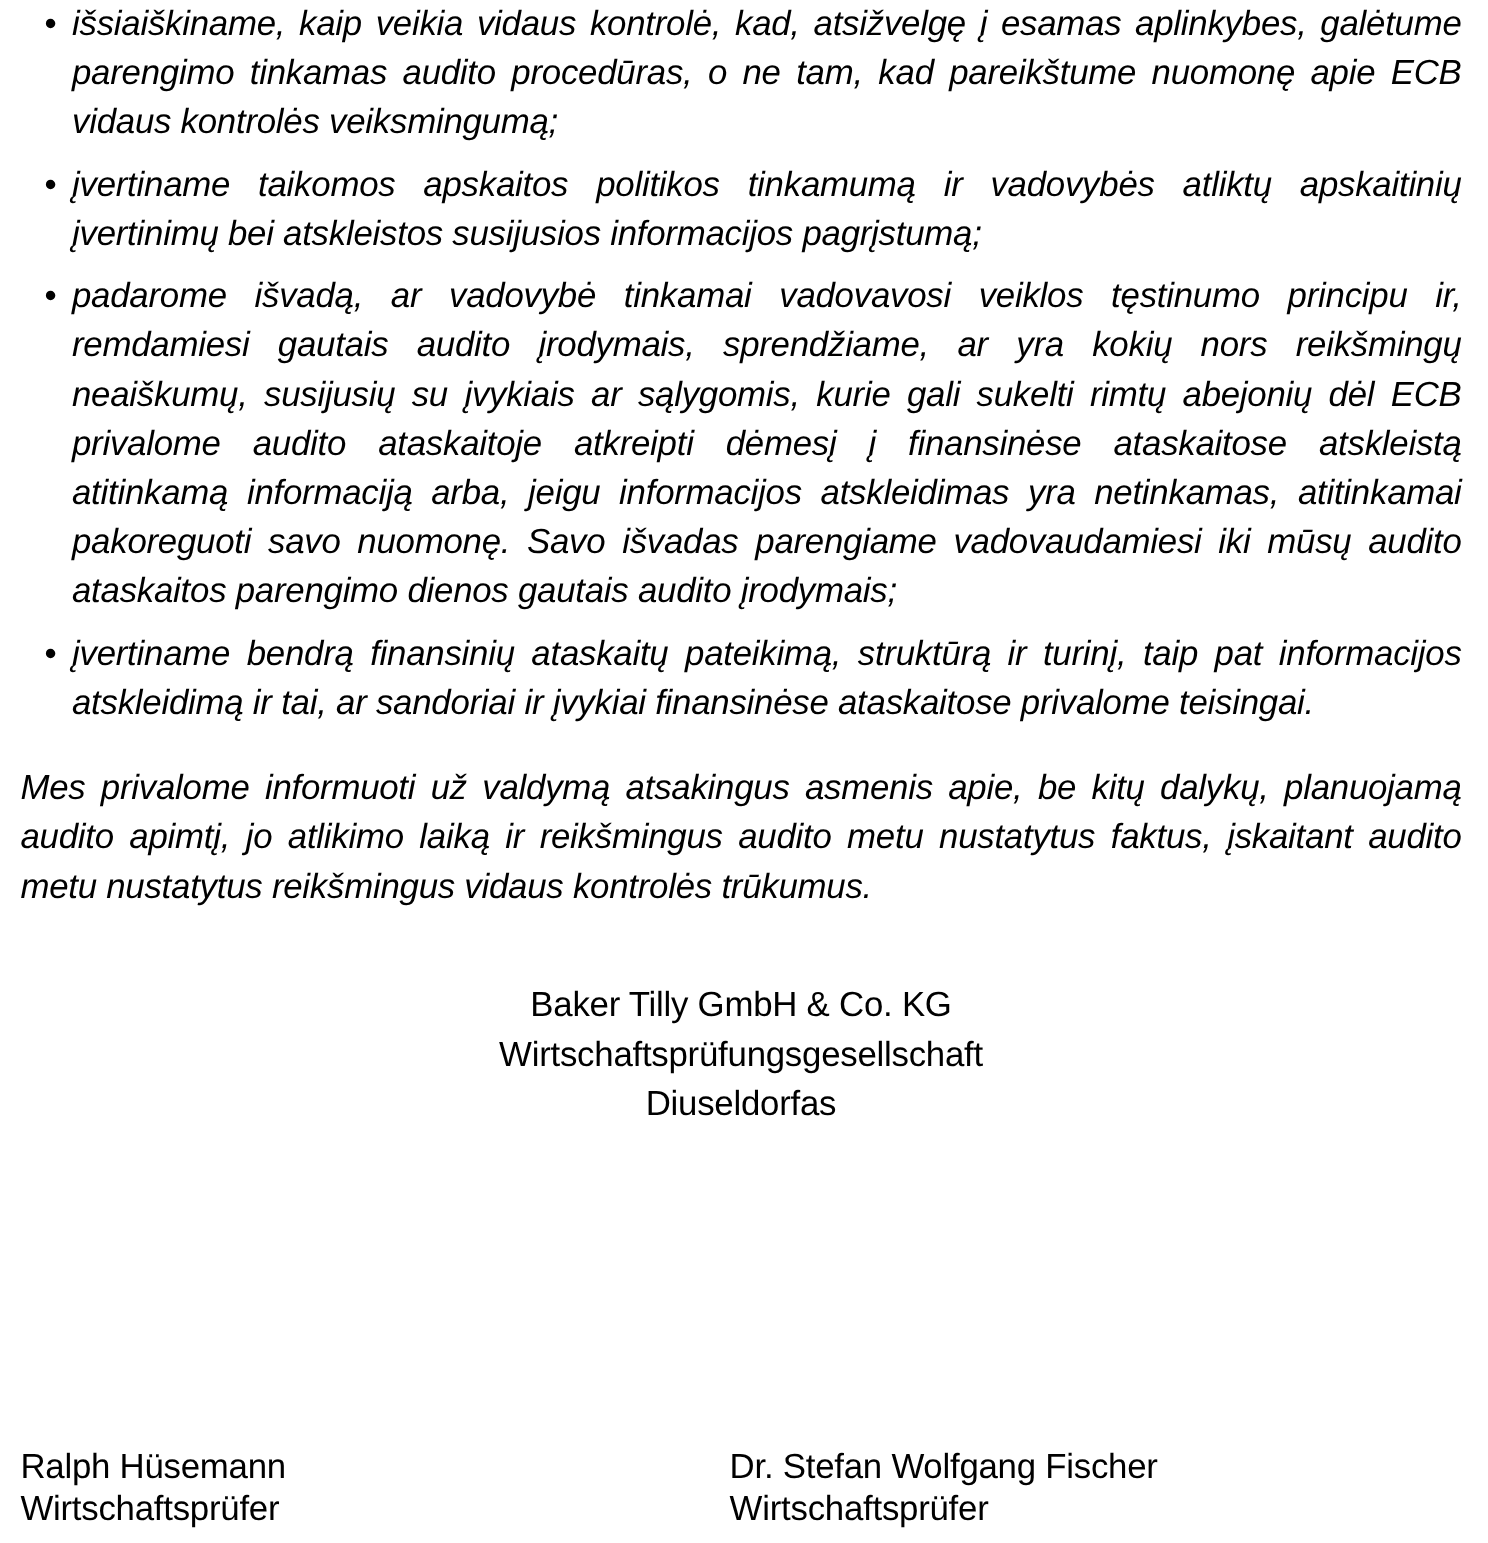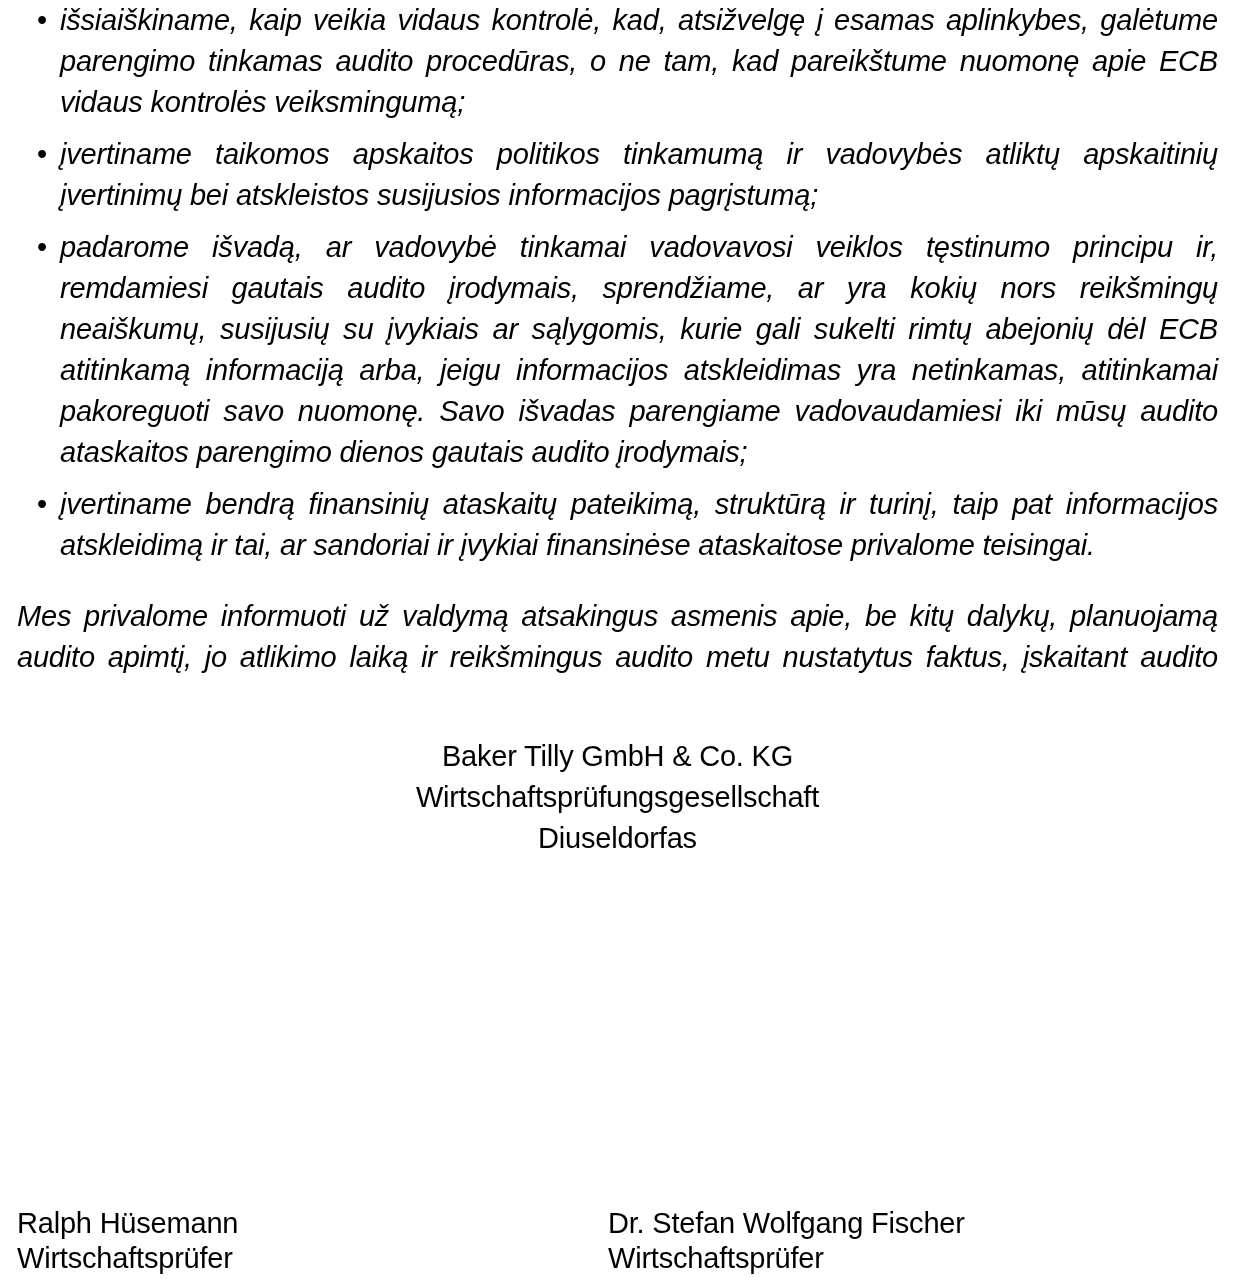--- a/index.html
+++ b/index.html
@@ -109,37 +109,39 @@
             <div class="line">įvertiname taikomos apskaitos politikos tinkamumą ir vadovybės atliktų apskaitinių</div>
             <div class="line last">įvertinimų bei atskleistos susijusios informacijos pagrįstumą;</div>
           </div>
       </div>
       <div class="bullet-item">
         <span class="bullet-marker">•</span>
         <div class="bullet-text">
             <div class="line">padarome išvadą, ar vadovybė tinkamai vadovavosi veiklos tęstinumo principu ir,</div>
             <div class="line">remdamiesi gautais audito įrodymais, sprendžiame, ar yra kokių nors reikšmingų</div>
             <div class="line">neaiškumų, susijusių su įvykiais ar sąlygomis, kurie gali sukelti rimtų abejonių dėl ECB</div>
+            <div class="line">privalome audito ataskaitoje atkreipti dėmesį į finansinėse ataskaitose atskleistą</div>
             <div class="line">atitinkamą informaciją arba, jeigu informacijos atskleidimas yra netinkamas, atitinkamai</div>
             <div class="line">pakoreguoti savo nuomonę. Savo išvadas parengiame vadovaudamiesi iki mūsų audito</div>
             <div class="line last">ataskaitos parengimo dienos gautais audito įrodymais;</div>
           </div>
       </div>
       <div class="bullet-item">
         <span class="bullet-marker">•</span>
         <div class="bullet-text">
             <div class="line">įvertiname bendrą finansinių ataskaitų pateikimą, struktūrą ir turinį, taip pat informacijos</div>
             <div class="line last">atskleidimą ir tai, ar sandoriai ir įvykiai finansinėse ataskaitose privalome teisingai.</div>
           </div>
       </div>
     </div>
 
     <div class="closing-paragraph">
         <div class="line">Mes privalome informuoti už valdymą atsakingus asmenis apie, be kitų dalykų, planuojamą</div>
         <div class="line">audito apimtį, jo atlikimo laiką ir reikšmingus audito metu nustatytus faktus, įskaitant audito</div>
+        <div class="line last">metu nustatytus reikšmingus vidaus kontrolės trūkumus.</div>
       </div>
 
 
     <div class="firm-block">
       <div class="firm-line">Baker Tilly GmbH &amp; Co. KG</div>
       <div class="firm-line">Wirtschaftsprüfungsgesellschaft</div>
       <div class="firm-line">Diuseldorfas</div>
     </div>
 
   </div>

